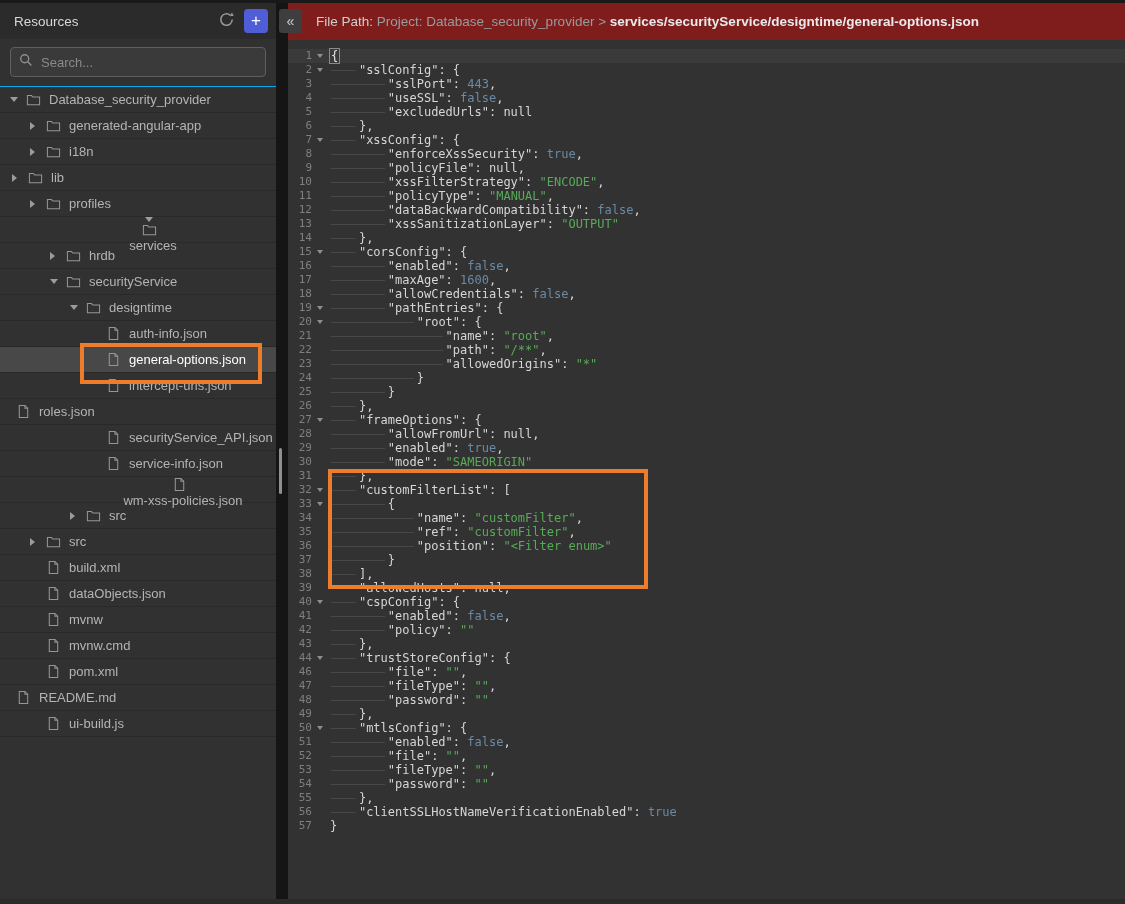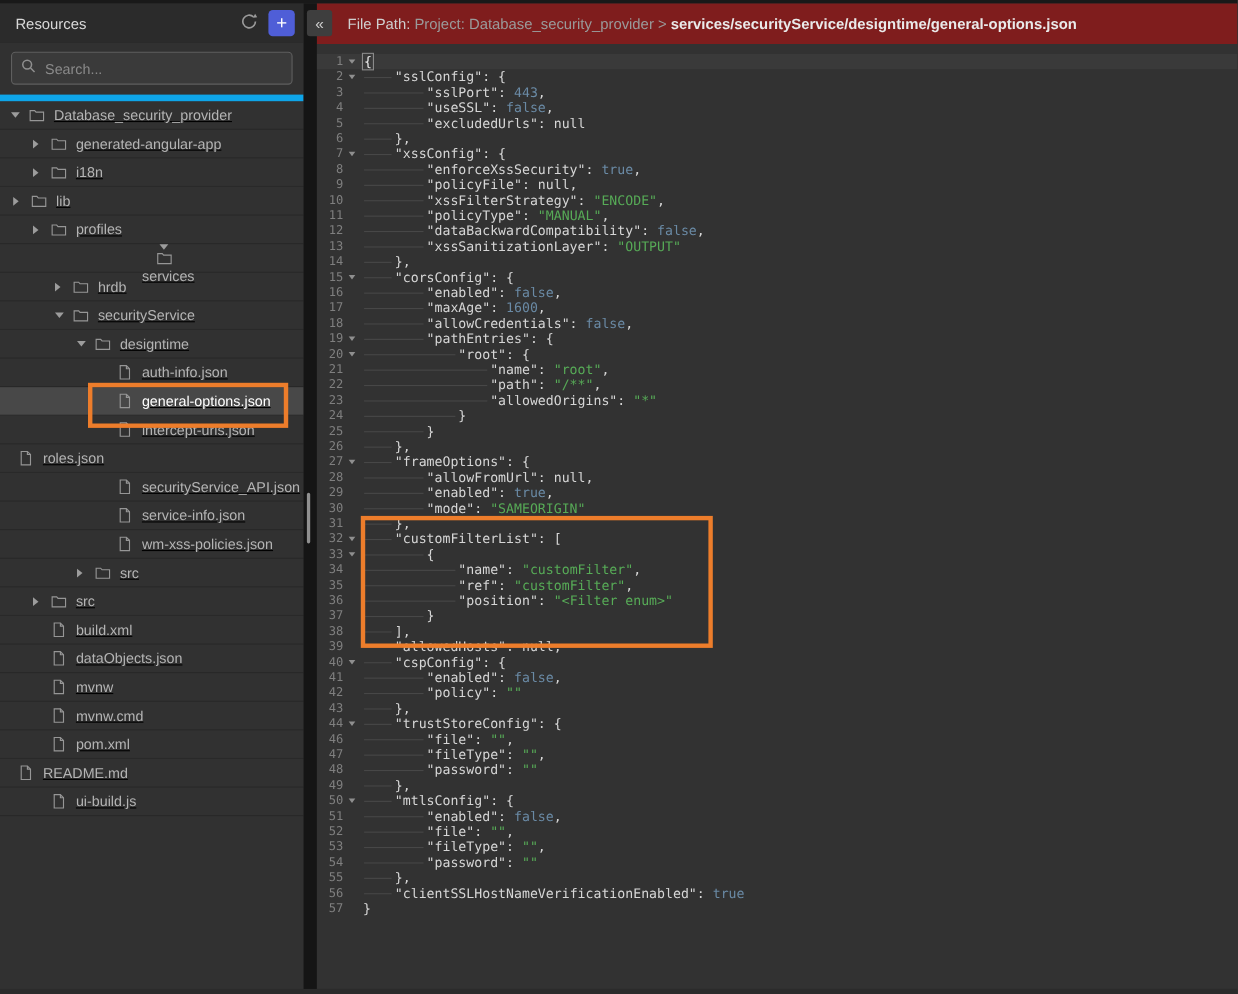--- a/index.html
+++ b/index.html
@@ -16,21 +16,21 @@
   .sb-actions{display:flex;align-items:center;gap:8px;}
   .refresh-btn{width:20px;height:20px;display:flex;align-items:center;justify-content:center;cursor:pointer;background:none;border:none;padding:0;}
   .add-btn{width:24px;height:24px;border:none;border-radius:4px;background:var(--accent);color:#fff;
            font-size:17px;line-height:22px;text-align:center;cursor:pointer;padding:0;}
   .search-wrap{padding:8px 10px 9px 10px;}
   .search-box{height:28px;background:#3a3a3a;border:1px solid #5f5f5f;border-radius:4px;
               display:flex;align-items:center;padding:0 8px;gap:6px;}
   .search-box input{flex:1;background:transparent;border:none;outline:none;color:#c8c8c8;font-size:13px;
                     font-family:"Liberation Sans",sans-serif;}
   .search-box input::placeholder{color:#8a8a8a;}
-  .tree{border-top:6px solid #0ea5e9;text-decoration:underline;}
+  .tree{border-top:1px solid #0ea5e9;}
   .tree-row{position:relative;height:25px;border-bottom:1px solid #292929;display:flex;align-items:center;
             color:#b4b4b4;font-size:13px;cursor:pointer;}
   .tree-row.selected{background:#484848;color:#ffffff;}
   .slot{width:16px;display:inline-flex;align-items:center;justify-content:flex-start;flex:none;}
   .tri-down{width:0;height:0;border-left:4px solid transparent;border-right:4px solid transparent;border-top:5px solid #9c9c9c;}
   .tri-right{width:0;height:0;border-top:4px solid transparent;border-bottom:4px solid transparent;border-left:5px solid #9c9c9c;}
   .ticon{width:16px;height:16px;margin-right:7px;flex:none;display:inline-flex;}
   .ticon svg{width:15px;height:15px;}
   .tlabel{white-space:nowrap;}
   .tree-hl{position:absolute;left:80px;width:174px;top:-4px;height:33px;border:4px solid var(--orange);
@@ -251,21 +251,21 @@
       <div class="tree-row" style="padding-left: 90px;">
         <span class="slot"></span>
         <span class="ticon">
           <svg viewBox="0 0 16 16">
             <path d="M3.5 1.5h6l3 3v10h-9z" fill="none" stroke="#969696" stroke-width="1.1"></path>
             <path d="M9.5 1.5v3h3" fill="none" stroke="#969696" stroke-width="1.1"></path>
           </svg>
         </span>
         <span class="tlabel">service-info.json</span>
       </div>
-      <div class="tree-row" style="padding-left: 90px;">
+      <div class="tree-row" style="padding-left: 90px; flex-direction: column;">
         <span class="slot"></span>
         <span class="ticon">
           <svg viewBox="0 0 16 16">
             <path d="M3.5 1.5h6l3 3v10h-9z" fill="none" stroke="#969696" stroke-width="1.1"></path>
             <path d="M9.5 1.5v3h3" fill="none" stroke="#969696" stroke-width="1.1"></path>
           </svg>
         </span>
         <span class="tlabel">wm-xss-policies.json</span>
       </div>
       <div class="tree-row" style="padding-left: 70px;">

